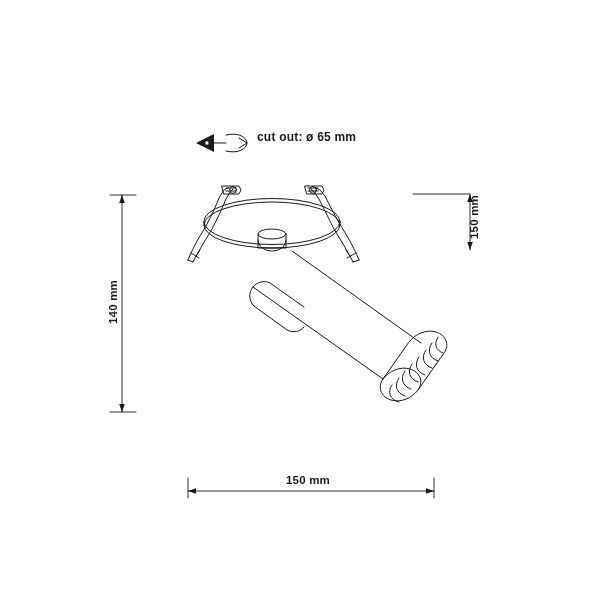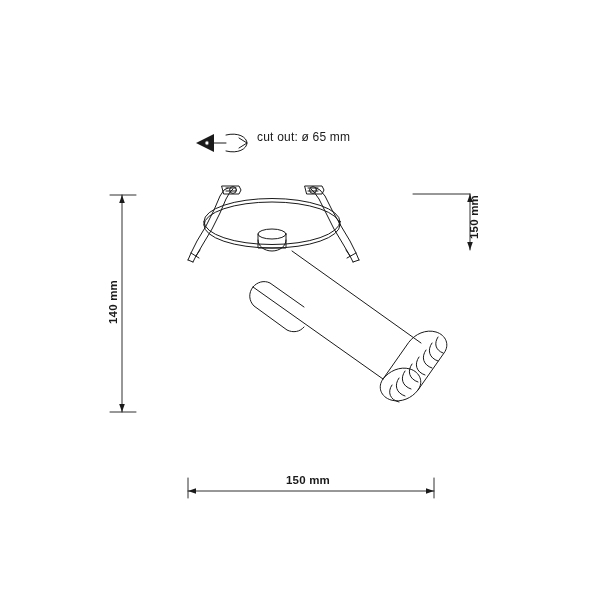--- a/index.html
+++ b/index.html
@@ -27,21 +27,21 @@
   .label-bold {
     font-weight: 700;
   }
   .vertical-label {
     transform-origin: center center;
     transform: rotate(-90deg);
   }
   #cutout-label {
     left: 257px;
     top: 130px;
-    font-weight: 400;
+    font-weight: 700;
     font-size: 12px;
   }
   #dim-bottom-label {
     left: 286px;
     top: 474px;
     font-weight: 700;
     font-size: 11.5px;
   }
   #dim-left-label {
     left: 91px;

